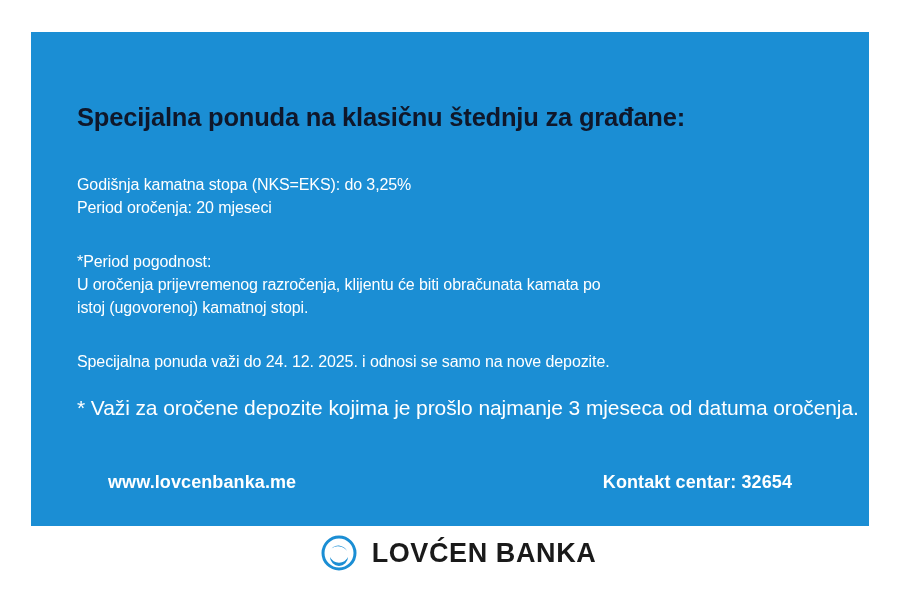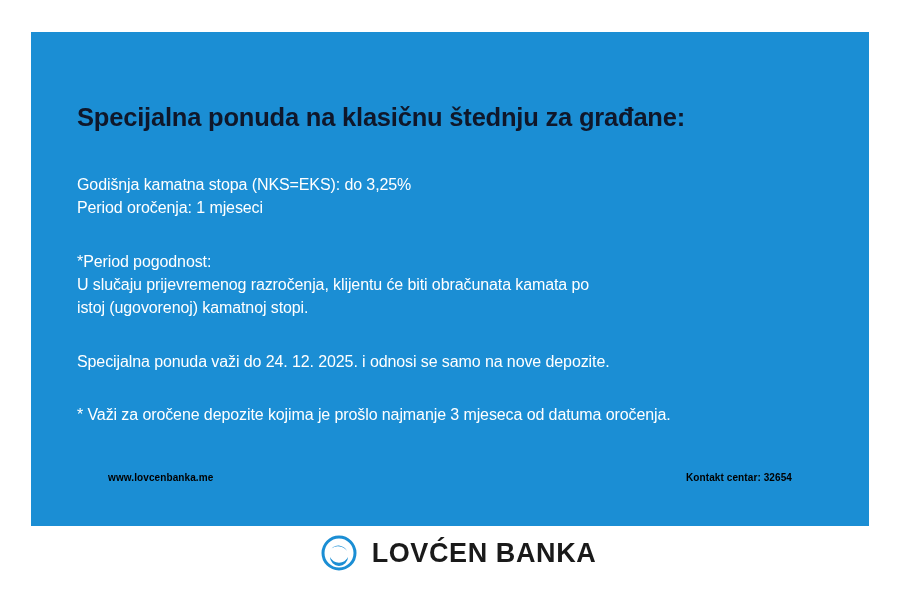--- a/index.html
+++ b/index.html
@@ -40,34 +40,34 @@
   }
   .body-block {
     color: #ffffff;
     font-size: 16px;
     line-height: 1.42;
     letter-spacing: -0.1px;
   }
   .block-1 { margin-top: 40px; }
   .block-2 { margin-top: 32px; }
   .block-3 { margin-top: 32px; }
-  .block-4 { margin-top: 30px; font-size: 16px; }
+  .block-4 { margin-top: 19px; font-size: 21px; }
   .line { display: block; white-space: nowrap; }
   .footer-row {
     position: absolute;
     left: 77px;
     right: 77px;
     top: 440px;
     display: flex;
     justify-content: space-between;
     align-items: baseline;
   }
   .footer-text {
-    color: #000000;
-    font-size: 10px;
+    color: #ffffff;
+    font-size: 18px;
     font-weight: bold;
     letter-spacing: 0.1px;
   }
   .logo-row {
     position: absolute;
     left: 16px;
     right: 0;
     top: 534px;
     display: flex;
     justify-content: center;
@@ -93,26 +93,26 @@
 <body>
 
 <div class="page">
 
   <div class="banner">
 
     <h1 class="headline">Specijalna ponuda na klasičnu štednju za građane:</h1>
 
     <div class="body-block block-1">
       <span class="line">Godišnja kamatna stopa (NKS=EKS): do 3,25%</span>
-      <span class="line">Period oročenja: 1 mjeseci</span>
+      <span class="line">Period oročenja: 20 mjeseci</span>
     </div>
 
     <div class="body-block block-2">
       <span class="line">*Period pogodnost:</span>
-      <span class="line">U slučaju prijevremenog razročenja, klijentu će biti obračunata kamata po</span>
+      <span class="line">U oročenja prijevremenog razročenja, klijentu će biti obračunata kamata po</span>
       <span class="line">istoj (ugovorenoj) kamatnoj stopi.</span>
     </div>
 
     <div class="body-block block-3">
       <span class="line">Specijalna ponuda važi do 24. 12. 2025. i odnosi se samo na nove depozite.</span>
     </div>
 
     <div class="body-block block-4">
       <span class="line">* Važi za oročene depozite kojima je prošlo najmanje 3 mjeseca od datuma oročenja.</span>
     </div>

